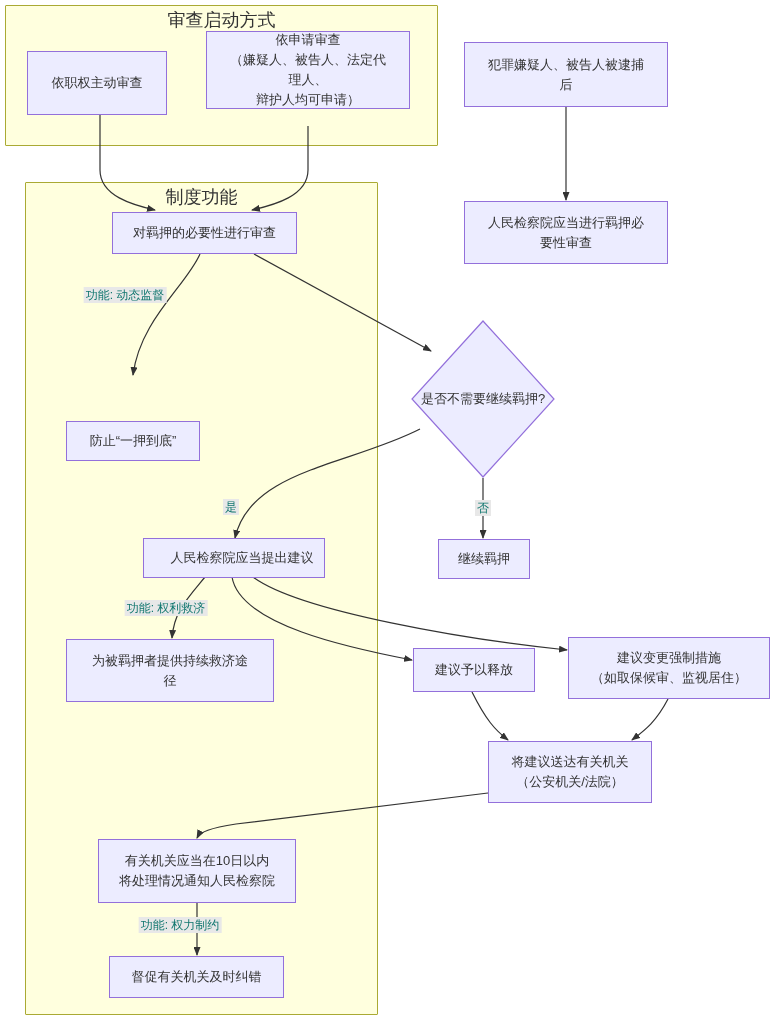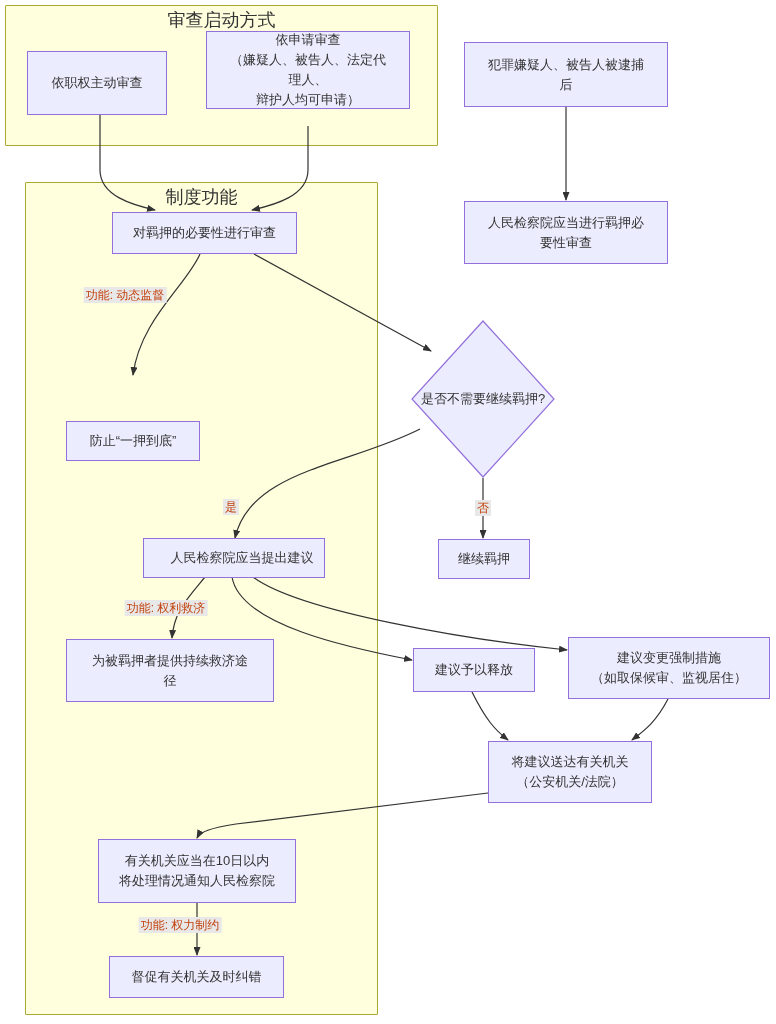--- a/index.html
+++ b/index.html
@@ -76,21 +76,21 @@
     font-size: 13px;
     line-height: 20px;
     color: #333333;
     text-align: center;
     white-space: pre-line;
   }
   .edge-label {
     position: absolute;
     font-size: 12px;
     line-height: 16px;
-    color: #c2410c;
+    color: #0f766e;
     background: #e8e8e8;
     padding: 0 2px;
     white-space: nowrap;
     transform: translate(-50%, -50%);
   }
 </style>
 </head>
 <body>
 
 <div id="canvas">

